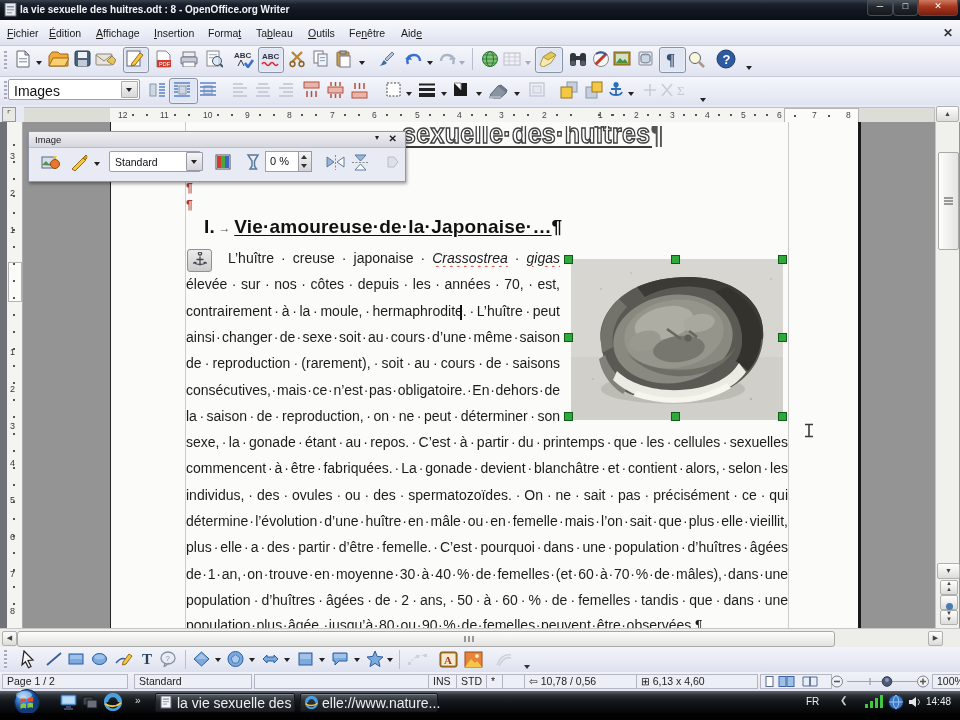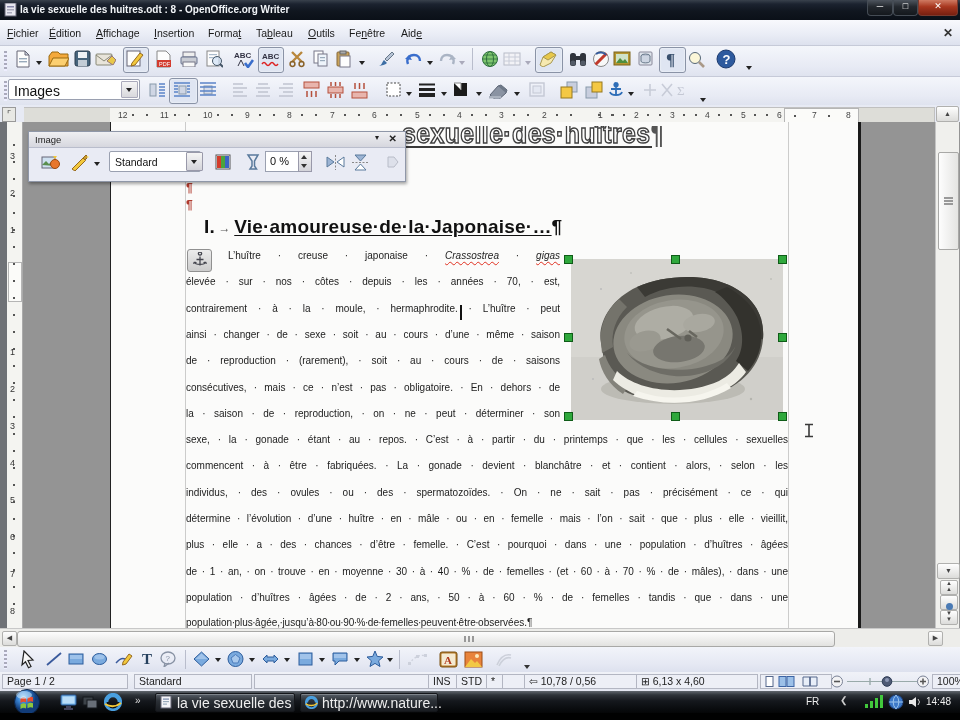--- a/index.html
+++ b/index.html
@@ -44,21 +44,21 @@
 .vnum{position:absolute;left:3px;font-size:9px;color:#333}
 #page{left:110px;top:0;width:747px;height:506px;background:#fbfbfa;border-left:1px solid #222;border-right:3px solid #1a1a1a}
 .tbound{position:absolute;top:0;width:1px;height:506px;background:#cccccb}
 
 #bigtitle{left:402px;top:-5px;transform:scaleX(.87);transform-origin:0 0;font-size:28.5px;font-weight:bold;
   color:#fdfdfd;-webkit-text-stroke:1.5px #3f3f3f;letter-spacing:.5px;white-space:nowrap}
 #bigunder{left:402px;top:24px;width:250px;height:2px;background:#3a3a3a}
 .redp{position:absolute;color:#b03a2e;font-size:12px;font-weight:bold}
 #head1{left:204px;top:94px;font-size:19px;letter-spacing:.2px;font-weight:bold;color:#111;white-space:nowrap}
 #head1 u{text-underline-offset:2px}
-.bl{position:absolute;left:186px;color:#1c1c1c;font-size:10px;word-spacing:-4px;
+.bl{position:absolute;left:186px;color:#1c1c1c;font-size:14px;word-spacing:-4px;
   text-align:justify;text-align-last:justify;white-space:normal;height:17px;overflow:hidden}
 .nw{width:374px}
 .ww{width:602px}
 .sp{text-decoration:underline wavy #e03020 1px;text-underline-offset:2px}
 .anchor{left:187px;top:127px;width:23px;height:21px;background:linear-gradient(#ececec,#cccccc);
   border:1px solid #909090;border-radius:3px;color:#3a3a44;font-size:14px;line-height:20px;text-align:center}
 
 #photo{left:571px;top:137px;width:212px;height:161px;background:#d8d7d2}
 .hdl{position:absolute;width:7px;height:7px;background:#2fa83c;border:1px solid #0f5c18}
 
@@ -470,21 +470,21 @@
   <div class="bl nw" style="top:154.3px">élevée · sur · nos · côtes · depuis · les · années · 70, · est,</div>
   <div class="bl nw" style="top:180.6px">contrairement · à · la · moule, · hermaphrodite. · L’huître · peut</div>
   <div class="bl nw" style="top:206.9px">ainsi · changer · de · sexe · soit · au · cours · d’une · même · saison</div>
   <div class="bl nw" style="top:233.2px">de · reproduction · (rarement), · soit · au · cours · de · saisons</div>
   <div class="bl nw" style="top:259.5px">consécutives, · mais · ce · n’est · pas · obligatoire. · En · dehors · de</div>
   <div class="bl nw" style="top:285.8px">la · saison · de · reproduction, · on · ne · peut · déterminer · son</div>
   <div class="bl ww" style="top:312.1px">sexe, · la · gonade · étant · au · repos. · C’est · à · partir · du · printemps · que · les · cellules · sexuelles</div>
   <div class="bl ww" style="top:338.4px">commencent · à · être · fabriquées. · La · gonade · devient · blanchâtre · et · contient · alors, · selon · les</div>
   <div class="bl ww" style="top:364.7px">individus, · des · ovules · ou · des · spermatozoïdes. · On · ne · sait · pas · précisément · ce · qui</div>
   <div class="bl ww" style="top:391.0px">détermine · l’évolution · d’une · huître · en · mâle · ou · en · femelle · mais · l’on · sait · que · plus · elle · vieillit,</div>
-  <div class="bl ww" style="top:417.3px">plus · elle · a · des · chances · d’être · femelle. · C’est · pourquoi · dans · une · population · d’huîtres · âgées</div>
+  <div class="bl ww" style="top:417.3px">plus · elle · a · des · partir · d’être · femelle. · C’est · pourquoi · dans · une · population · d’huîtres · âgées</div>
   <div class="bl ww" style="top:443.6px">de · 1 · an, · on · trouve · en · moyenne · 30 · à · 40 · % · de · femelles · (et · 60 · à · 70 · % · de · mâles), · dans · une</div>
   <div class="bl ww" style="top:469.9px">population · d’huîtres · âgées · de · 2 · ans, · 50 · à · 60 · % · de · femelles · tandis · que · dans · une</div>
   <div class="bl ww" style="top:494.7px;text-align-last:left;word-spacing:-3.3px">population · plus · âgée, · jusqu’à · 80 · ou · 90 · % · de · femelles · peuvent · être · observées.¶</div>
   <div class="abs" id="photo"><svg width="212" height="161" viewBox="0 0 212 161">
         <rect width="212" height="161" fill="#d7d6d1"></rect>
         <rect y="98" width="212" height="63" fill="#d0cfca"></rect>
         <circle cx="30" cy="30" r="1" fill="#bbb"></circle>
         <circle cx="190" cy="60" r="1" fill="#bbb"></circle>
         <circle cx="180" cy="140" r="1.2" fill="#b5b5af"></circle>
         <circle cx="22" cy="120" r="1" fill="#bbb"></circle>
@@ -745,21 +745,21 @@
         <rect x="3" y="7.5" width="4" height="1.2" fill="#9ab"></rect>
       </svg>
       <span style="position:absolute;left:21px;top:1px">la vie sexuelle des h...</span>
     </div>
     <div class="tbtn" style="left:300px;width:136px">
       <svg class="abs" style="left:4px;top:2px" width="13" height="13" viewBox="0 0 18 18">
         <circle cx="9" cy="9" r="7.8" fill="none" stroke="#4aa0e0" stroke-width="2.6"></circle>
         <path d="M3 9a6 6 0 0 1 12 0" fill="none" stroke="#4aa0e0" stroke-width="2.6"></path>
         <path d="M1 11c5 3 11 3 16-1" fill="none" stroke="#f2c838" stroke-width="2"></path>
       </svg>
-      <span style="position:absolute;left:21px;top:1px">http://www.nature...</span>
+      <span style="position:absolute;left:21px;top:1px">elle://www.nature...</span>
     </div>
     <div class="abs" style="left:806px;top:5px;color:#eee;font-size:10px">FR</div>
     <div class="abs" style="left:840px;top:4px;color:#ccc;font-size:9px">❮</div>
     <svg class="abs" style="left:864px;top:4px" width="20" height="14" viewBox="0 0 20 14">
       <rect x="1" y="9" width="3" height="4" fill="#42c83c"></rect>
       <rect x="6" y="6" width="3" height="7" fill="#42c83c"></rect>
       <rect x="11" y="3" width="3" height="10" fill="#42c83c"></rect>
       <rect x="16" y="0" width="3" height="13" fill="#42c83c"></rect>
     </svg>
     <svg class="abs" style="left:888px;top:3px" width="16" height="16" viewBox="0 0 16 16">

